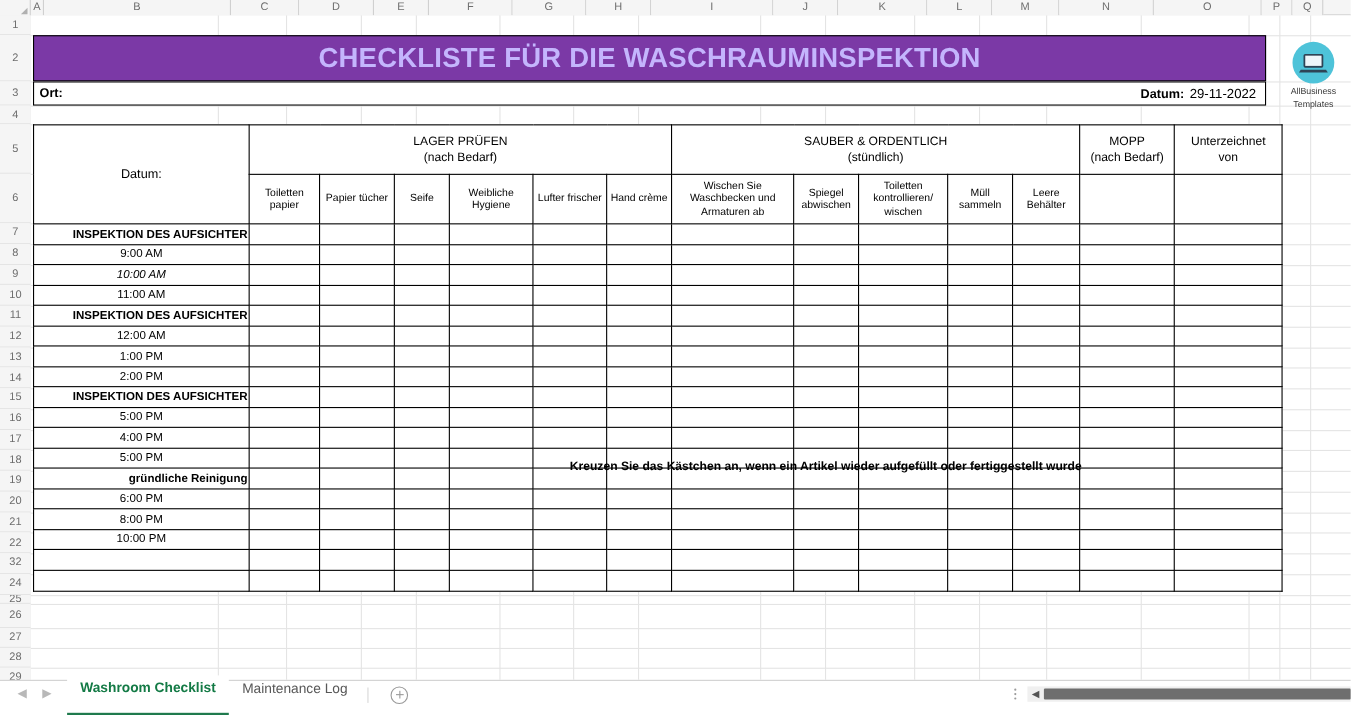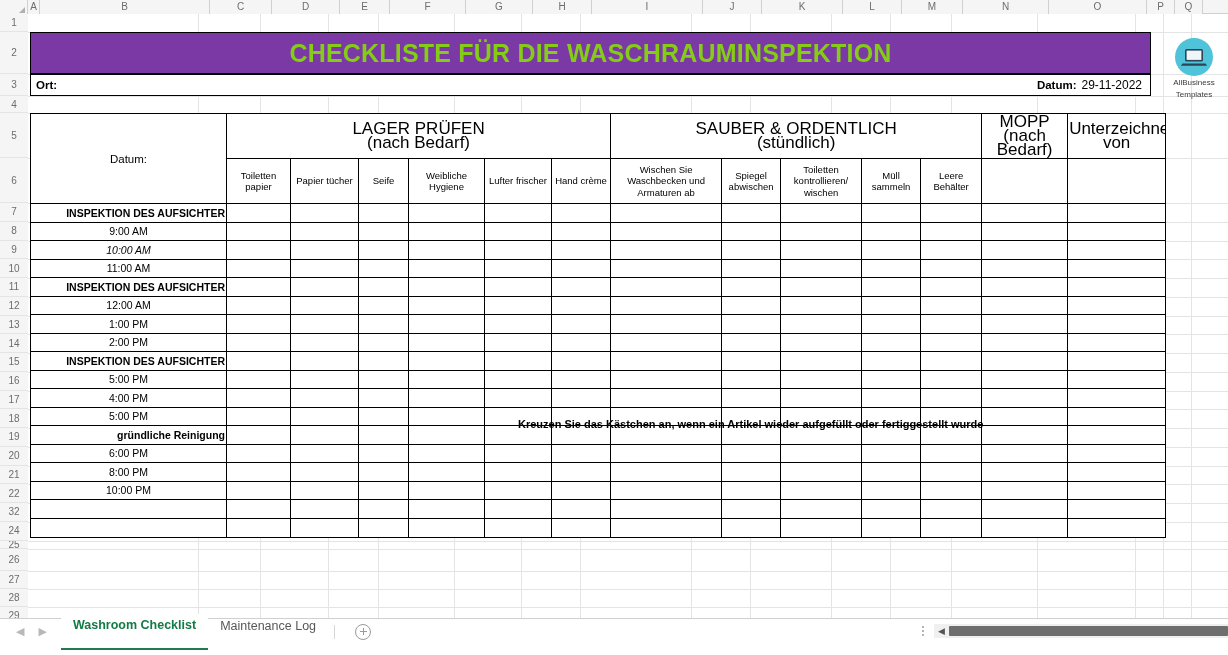--- a/index.html
+++ b/index.html
@@ -109,21 +109,21 @@
   table.main td, table.main th {
     border: 1px solid #000;
     font-weight: normal;
     color: #000;
     text-align: center;
     vertical-align: middle;
     padding: 0 1px;
     overflow: hidden;
   }
   th.grp {
-    font-size: 17px; font-weight: bold; line-height: 14px;
+    font-size: 11px; font-weight: bold; line-height: 14px;
   }
   th.sub {
     font-size: 9.5px; line-height: 11.5px;
   }
   th.datum-head {
     font-size: 11.5px; font-weight: bold;
   }
   td.rowlabel {
     font-size: 10.5px; text-align: center;
   }
@@ -326,21 +326,21 @@
         <div class="sg-v" style="left: 803px;"></div>
         <div class="sg-v" style="left: 862px;"></div>
         <div class="sg-v" style="left: 923px;"></div>
         <div class="sg-v" style="left: 1009px;"></div>
         <div class="sg-v" style="left: 1107px;"></div>
         <div class="sg-v" style="left: 1135px;"></div>
         <div class="sg-v" style="left: 1163px;"></div>
       </div>
 
     <div class="banner" style="left: 2px; top: 18px; width: 1121px; height: 42px; background: rgb(123, 57, 166);">
-      <span class="banner-text" style="color: #84cc16;">CHECKLISTE FÜR DIE WASCHRAUMINSPEKTION</span>
+      <span class="banner-text" style="color: #c4b5fd;">CHECKLISTE FÜR DIE WASCHRAUMINSPEKTION</span>
     </div>
 
     <div class="ortbar" style="left:2px; top:60px; width:1121px; height:22px;">
       <span class="ort-label">Ort:</span>
       <span class="datum-wrap">
         <span class="datum-label">Datum:</span>
         <span class="datum-value">29-11-2022</span>
       </span>
     </div>
 

